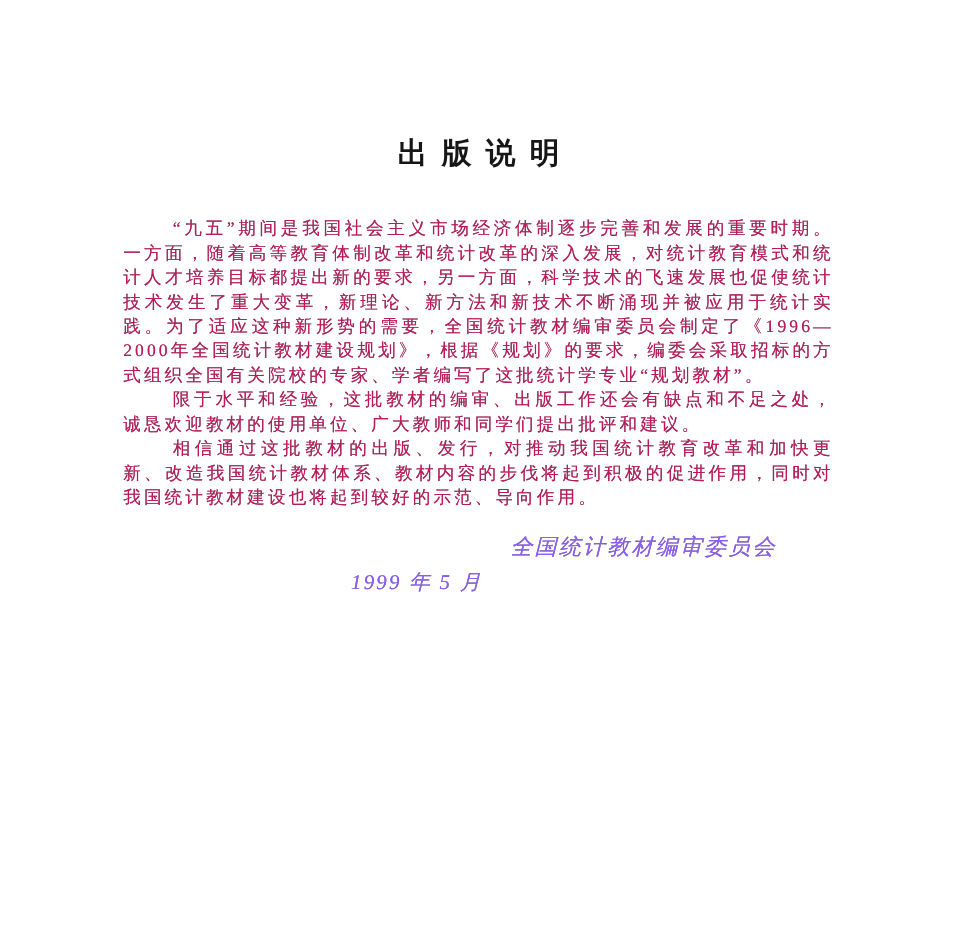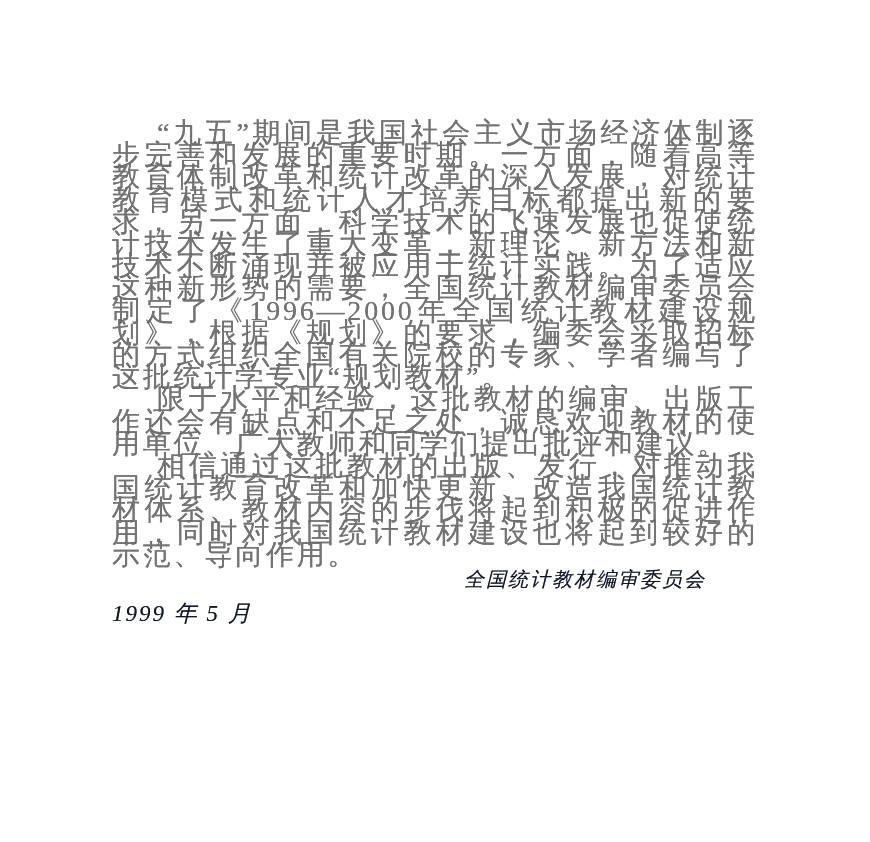--- a/index.html
+++ b/index.html
@@ -27,54 +27,56 @@
     font-weight: bold;
     font-size: 27px;
     line-height: 34px;
     color: #161616;
     text-align: center;
     letter-spacing: 13px;
     text-indent: 13px;
   }
   .body-text p {
     margin: 0;
-    font-size: 28px;
+    font-size: 16px;
     line-height: 22.2px;
     letter-spacing: 2.8px;
-    color: #737373;
+    color: #be185d;
     text-align: justify;
     text-indent: 45px;
     text-shadow: 0 0 0.4px rgba(20,20,20,0.55);
   }
   .colophon {
-    color: #0f172a;
+    margin-top: 20px;
+    color: #8b5cf6;
     font-style: italic;
   }
   .signature {
     text-align: right;
     padding-right: 52px;
     font-size: 20px;
     letter-spacing: 2px;
     text-shadow: 0 0 0.4px rgba(20,20,20,0.55);
   }
   .date {
     margin-top: 5px;
-    text-align: left;
+    text-align: center;
     padding-right: 112px;
-    font-size: 23px;
+    font-size: 19px;
     letter-spacing: 2px;
     text-shadow: 0 0 0.4px rgba(20,20,20,0.55);
   }
 </style>
 </head>
 <body>
 
 <div class="sheet">
   <div class="content">
 
+    <h1 class="title">出版说明</h1>
 
     <div class="body-text">
       <p>“九五”期间是我国社会主义市场经济体制逐步完善和发展的重要时期。一方面，随着高等教育体制改革和统计改革的深入发展，对统计教育模式和统计人才培养目标都提出新的要求，另一方面，科学技术的飞速发展也促使统计技术发生了重大变革，新理论、新方法和新技术不断涌现并被应用于统计实践。为了适应这种新形势的需要，全国统计教材编审委员会制定了《1996—2000年全国统计教材建设规划》，根据《规划》的要求，编委会采取招标的方式组织全国有关院校的专家、学者编写了这批统计学专业“规划教材”。</p>
       <p>限于水平和经验，这批教材的编审、出版工作还会有缺点和不足之处，诚恳欢迎教材的使用单位、广大教师和同学们提出批评和建议。</p>
       <p>相信通过这批教材的出版、发行，对推动我国统计教育改革和加快更新、改造我国统计教材体系、教材内容的步伐将起到积极的促进作用，同时对我国统计教材建设也将起到较好的示范、导向作用。</p>
     </div>
 
     <div class="colophon">
       <div class="signature">全国统计教材编审委员会</div>
       <div class="date">1999 年 5 月</div>

